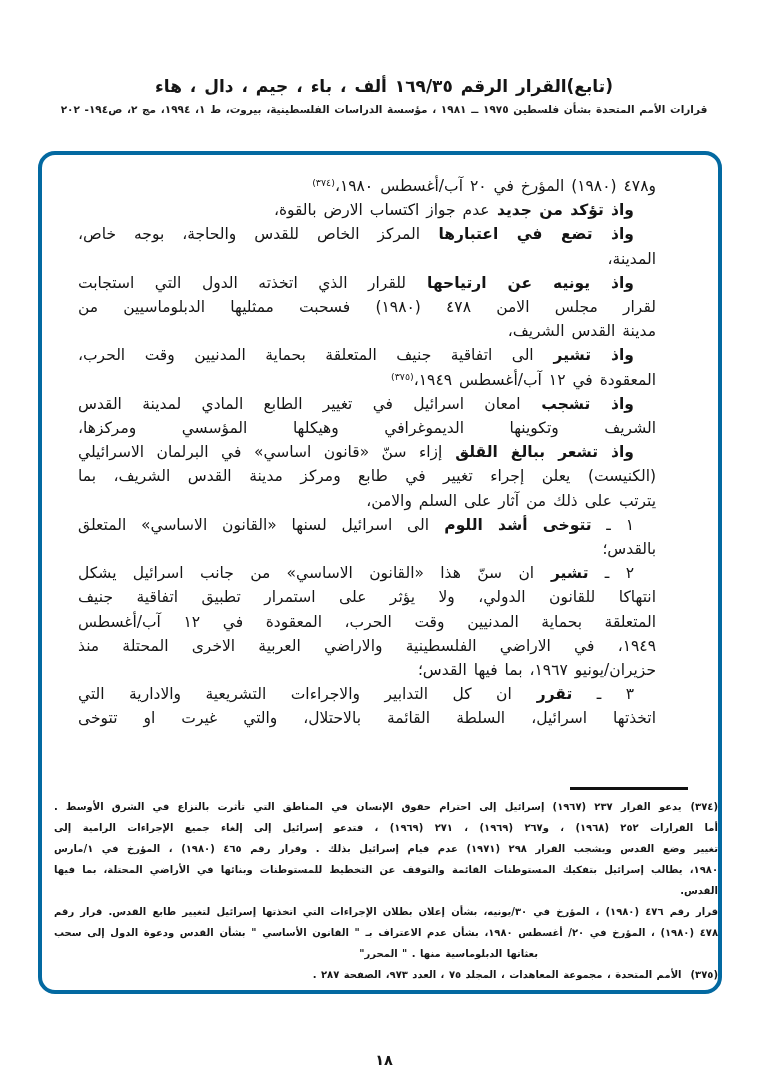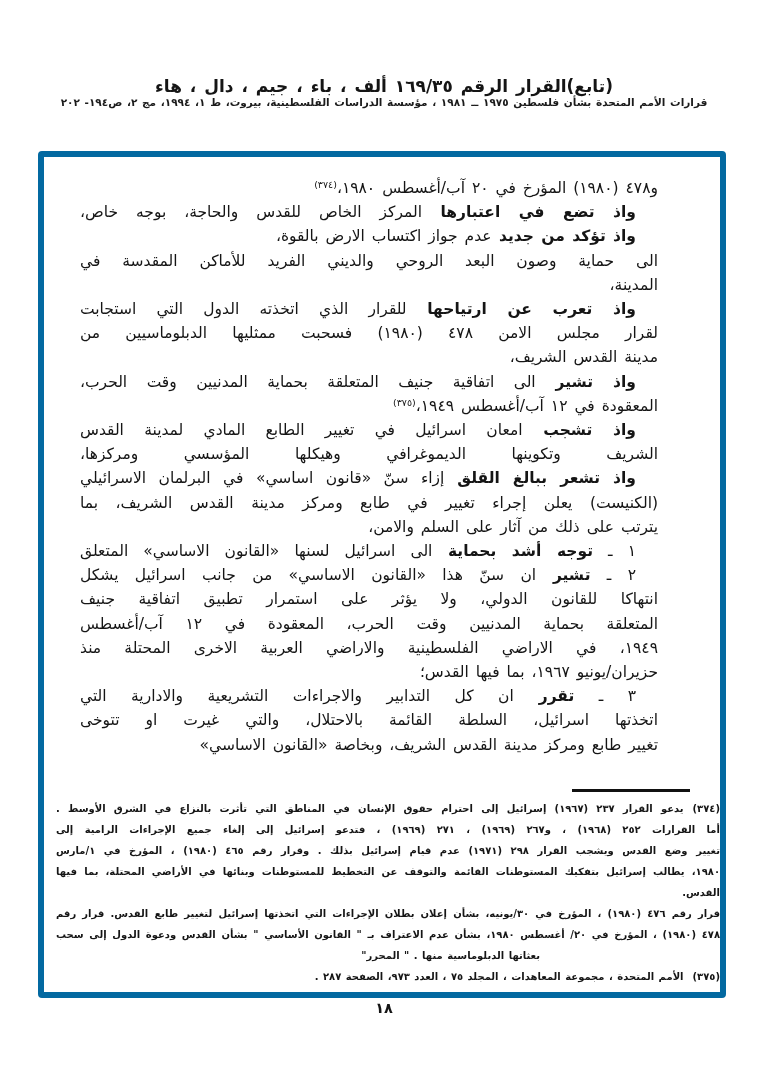--- a/index.html
+++ b/index.html
@@ -24,33 +24,34 @@
     text-align: center;
     direction: rtl;
   }
   .title {
     font-size: 17px;
     font-weight: bold;
     letter-spacing: 0px;
     word-spacing: 2px;
   }
   .citation {
+    margin-top: 7px;
     font-size: 10.5px;
     font-weight: bold;
     word-spacing: 1px;
     color: #1b1b1b;
   }
   .green-box {
     position: absolute;
     left: 38px;
     top: 151px;
     width: 676px;   
     height: 835px;  
-    border: 6px solid #0369a1;
-    border-radius: 4px;
+    border: 4px solid #0369a1;
+    border-radius: 17px;
     background: #ffffff;
   }
   .body-text {
     direction: rtl;
     width: 578px;
     margin: 19px 62px 0 auto;
     font-size: 15.5px;
     line-height: 24.2px;
     word-spacing: 2px;
   }
@@ -93,21 +94,21 @@
     text-align: justify;
     text-align-last: justify;
   }
   .fline.ragged {
     text-align: right;
     text-align-last: right;
   }
   .fn-label { margin-left: 9px; }
   .page-number {
     position: absolute;
-    top: 1000px;
+    top: 1052px;
     left: 0;
     width: 768px;
     text-align: center;
     font-size: 14.5px;
     font-weight: bold;
     letter-spacing: 2px;
   }
 </style>
 </head>
 <body>
@@ -115,43 +116,42 @@
 <div class="page">
 
   <div class="header">
     <div class="title">(تابع)القرار الرقم ١٦٩/٣٥ ألف ، باء ، جيم ، دال ، هاء</div>
     <div class="citation">قرارات الأمم المتحدة بشأن فلسطين ١٩٧٥ ــ ١٩٨١ ، مؤسسة الدراسات الفلسطينية، بيروت، ط ١، ١٩٩٤، مج ٢، ص١٩٤- ٢٠٢</div>
   </div>
 
   <div class="green-box">
     <div class="body-text">
         <div class="bline ragged"><span>و٤٧٨ (١٩٨٠) المؤرخ في ٢٠ آب/أغسطس ١٩٨٠،</span><sup class="ref">(٣٧٤)</sup></div>
+        <div class="bline ragged ind"><span class="b">واذ تؤكد من جديد </span><span>عدم جواز اكتساب الارض بالقوة،</span></div>
         <div class="bline just ind"><span class="b">واذ تضع في اعتبارها </span><span>المركز الخاص للقدس والحاجة، بوجه خاص،</span></div>
-        <div class="bline ragged ind"><span class="b">واذ تؤكد من جديد </span><span>عدم جواز اكتساب الارض بالقوة،</span></div>
-        <div class="bline just"><span>الى حماية وصون البعد الروحي والديني الفريد للأماكن المقدسة في</span></div>
         <div class="bline ragged"><span>المدينة،</span></div>
-        <div class="bline just ind"><span class="b">واذ تعرب عن ارتياحها </span><span>للقرار الذي اتخذته الدول التي استجابت</span></div>
+        <div class="bline just ind"><span class="b">واذ يونيه عن ارتياحها </span><span>للقرار الذي اتخذته الدول التي استجابت</span></div>
         <div class="bline just"><span>لقرار مجلس الامن ٤٧٨ (١٩٨٠) فسحبت ممثليها الدبلوماسيين من</span></div>
         <div class="bline ragged"><span>مدينة القدس الشريف،</span></div>
         <div class="bline just ind"><span class="b">واذ تشير </span><span>الى اتفاقية جنيف المتعلقة بحماية المدنيين وقت الحرب،</span></div>
         <div class="bline ragged"><span>المعقودة في ١٢ آب/أغسطس ١٩٤٩،</span><sup class="ref">(٣٧٥)</sup></div>
         <div class="bline just ind"><span class="b">واذ تشجب </span><span>امعان اسرائيل في تغيير الطابع المادي لمدينة القدس</span></div>
         <div class="bline just"><span>الشريف وتكوينها الديموغرافي وهيكلها المؤسسي ومركزها،</span></div>
         <div class="bline just ind"><span class="b">واذ تشعر ببالغ القلق </span><span>إزاء سنّ «قانون اساسي» في البرلمان الاسرائيلي</span></div>
         <div class="bline just"><span>(الكنيست) يعلن إجراء تغيير في طابع ومركز مدينة القدس الشريف، بما</span></div>
         <div class="bline ragged"><span>يترتب على ذلك من آثار على السلم والامن،</span></div>
-        <div class="bline just ind"><span>١ ـ </span><span class="b">توجه أشد بحماية </span><span>الى اسرائيل لسنها «القانون الاساسي» المتعلق</span></div>
+        <div class="bline just ind"><span>١ ـ </span><span class="b">تتوخى أشد اللوم </span><span>الى اسرائيل لسنها «القانون الاساسي» المتعلق</span></div>
+        <div class="bline ragged"><span>بالقدس؛</span></div>
         <div class="bline just ind"><span>٢ ـ </span><span class="b">تشير </span><span>ان سنّ هذا «القانون الاساسي» من جانب اسرائيل يشكل</span></div>
         <div class="bline just"><span>انتهاكا للقانون الدولي، ولا يؤثر على استمرار تطبيق اتفاقية جنيف</span></div>
         <div class="bline just"><span>المتعلقة بحماية المدنيين وقت الحرب، المعقودة في ١٢ آب/أغسطس</span></div>
         <div class="bline just"><span>١٩٤٩، في الاراضي الفلسطينية والاراضي العربية الاخرى المحتلة منذ</span></div>
         <div class="bline ragged"><span>حزيران/يونيو ١٩٦٧، بما فيها القدس؛</span></div>
         <div class="bline just ind"><span>٣ ـ </span><span class="b">تقرر </span><span>ان كل التدابير والاجراءات التشريعية والادارية التي</span></div>
         <div class="bline just"><span>اتخذتها اسرائيل، السلطة القائمة بالاحتلال، والتي غيرت او تتوخى</span></div>
-        <div class="bline ragged"><span>تغيير طابع ومركز مدينة القدس الشريف، وبخاصة «القانون الاساسي»</span></div>
       </div>
     <div class="fn-sep"></div>
     <div class="footnotes">
         <div>
           <div class="fline just"><span class="fn-label">(٣٧٤)</span><span>يدعو القرار ٢٣٧ (١٩٦٧) إسرائيل إلى احترام حقوق الإنسان في المناطق التي تأثرت بالنزاع في الشرق الأوسط .</span></div>
           <div class="fline just"><span>أما القرارات ٢٥٢ (١٩٦٨) ، و٢٦٧ (١٩٦٩) ، ٢٧١ (١٩٦٩) ، فتدعو إسرائيل إلى إلغاء جميع الإجراءات الرامية إلى</span></div>
           <div class="fline just"><span>تغيير وضع القدس ويشجب القرار ٢٩٨ (١٩٧١) عدم قيام إسرائيل بذلك . وقرار رقم ٤٦٥ (١٩٨٠) ، المؤرخ في ١/مارس</span></div>
           <div class="fline just"><span>١٩٨٠، يطالب إسرائيل بتفكيك المستوطنات القائمة والتوقف عن التخطيط للمستوطنات وبنائها في الأراضي المحتلة، بما فيها القدس.</span></div>
           <div class="fline just"><span>قرار رقم ٤٧٦ (١٩٨٠) ، المؤرخ في ٣٠/يونيه، بشأن إعلان بطلان الإجراءات التي اتخذتها إسرائيل لتغيير طابع القدس. قرار رقم</span></div>
           <div class="fline just"><span>٤٧٨ (١٩٨٠) ، المؤرخ في ٢٠/ أغسطس ١٩٨٠، بشأن عدم الاعتراف بـ " القانون الأساسي " بشأن القدس ودعوة الدول إلى سحب</span></div>

